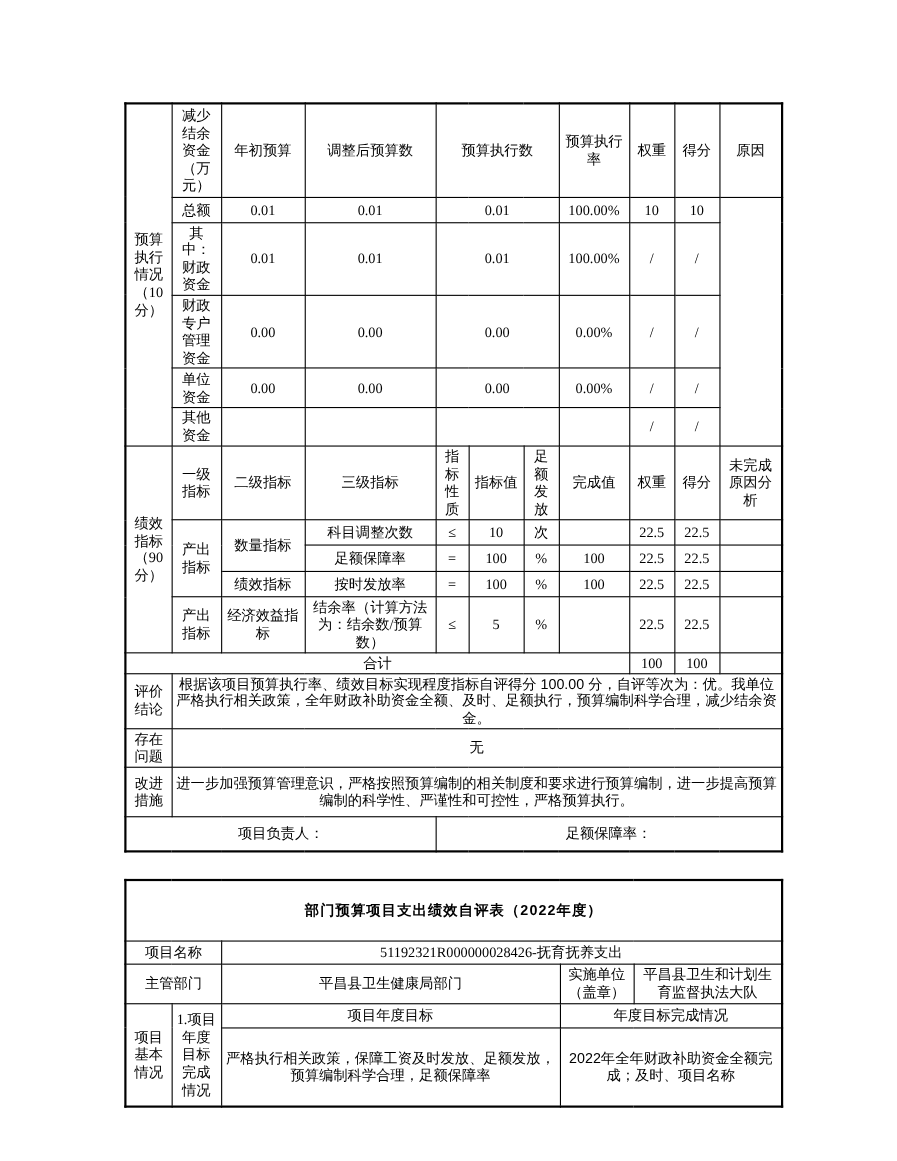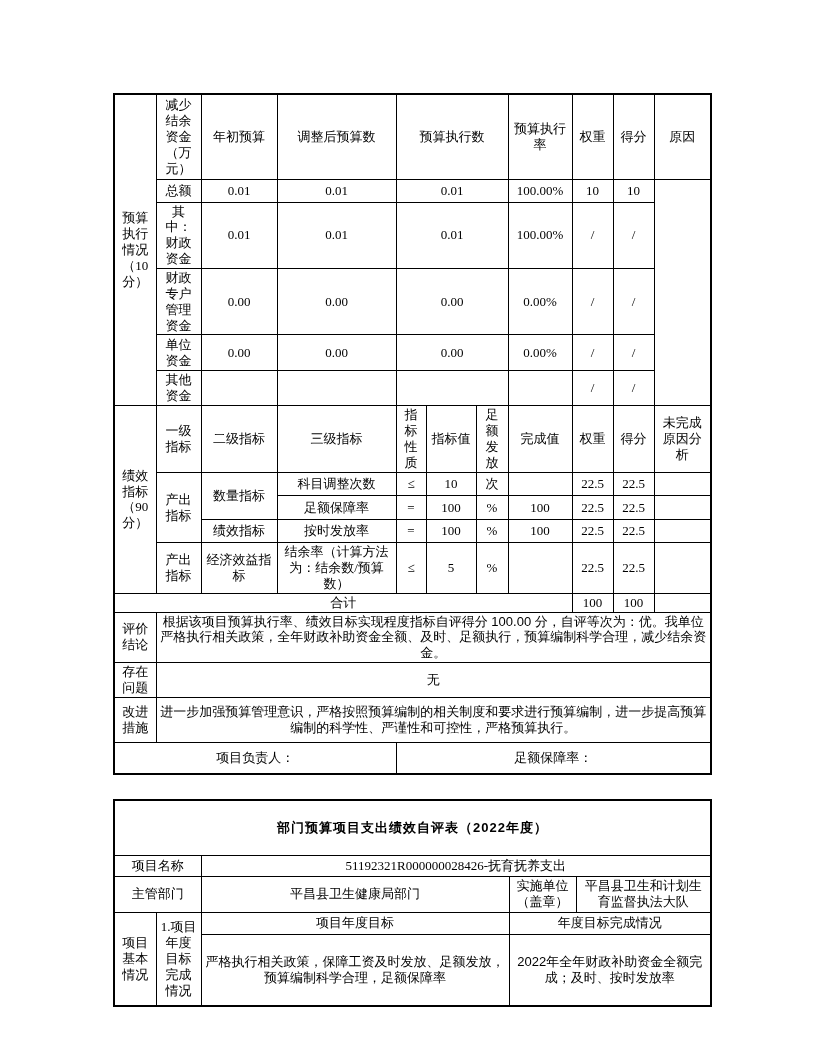--- a/index.html
+++ b/index.html
@@ -231,18 +231,18 @@
       <td>平昌县卫生和计划生育监督执法大队</td>
     </tr>
     <tr style="height:22px">
       <td rowspan="2">项目基本情况</td>
       <td rowspan="2">1.项目年度目标完成情况</td>
       <td>项目年度目标</td>
       <td colspan="2" class="hei">年度目标完成情况</td>
     </tr>
     <tr style="height:72px">
       <td>严格执行相关政策，保障工资及时发放、足额发放，预算编制科学合理，足额保障率</td>
-      <td colspan="2" class="hei">2022年全年财政补助资金全额完成；及时、按时发放率</td>
+      <td colspan="2" class="hei">2022年全年财政补助资金全额完成；及时、项目名称</td>
     </tr>
   </tbody>
 </table>
 
 <div class="page-number">— 90 —</div>
 
 </body></html>

